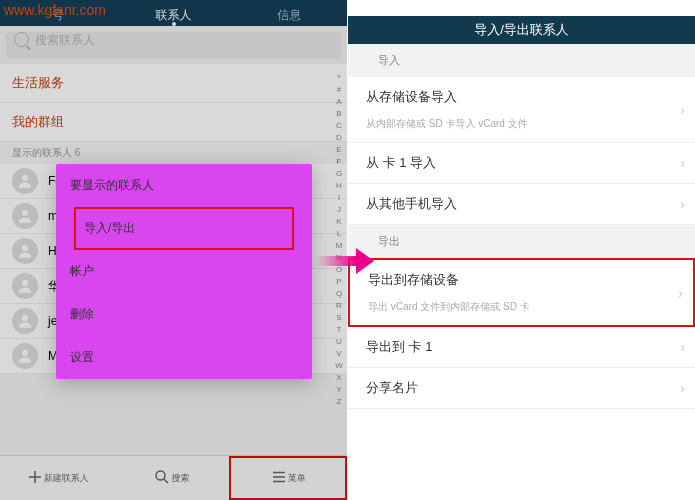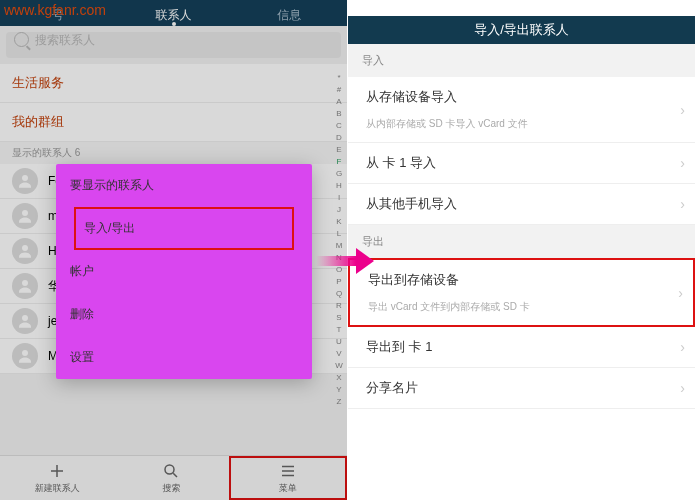--- a/index.html
+++ b/index.html
@@ -15,28 +15,28 @@
 .si{width:13px;height:13px;border:1.5px solid #b8b8b8;border-radius:50%;position:relative;margin-right:6px}
 .si:after{content:"";position:absolute;width:5px;height:1.5px;background:#b8b8b8;bottom:-2px;right:-3px;transform:rotate(45deg)}
 .section{padding:10px 12px;background:#fff;color:#c2410c;font-size:13px;border-bottom:1px solid #eee}
 .gray-bar{padding:4px 12px;background:#f6f6f6;color:#999;font-size:10px}
 .contact{display:flex;align-items:center;height:34px;background:#fff;border-bottom:1px solid #eee;padding:0 12px}
 .avatar{width:26px;height:26px;border-radius:50%;background:#ddd;margin-right:10px;display:flex;align-items:center;justify-content:center}
 .avatar svg{width:18px;height:18px;fill:#fff}
 .alpha{position:absolute;right:2px;top:72px;width:12px;display:flex;flex-direction:column;align-items:center;color:#888;font-size:8px;line-height:12px}
 .alpha .hl{color:#2a9d5e}
 .bottom{position:absolute;bottom:0;left:0;width:347px;height:44px;background:#f8f8f8;display:flex;border-top:1px solid #ddd}
-.bbtn{flex:1;display:flex;flex-direction:column;align-items:center;justify-content:center;color:#666;font-size:9px}
+.bbtn{flex:1;display:flex;flex-direction:row;align-items:center;justify-content:center;color:#666;font-size:9px}
 .bbtn .ic{width:18px;height:18px;margin-bottom:2px}
 .popup{position:absolute;left:56px;top:164px;width:256px;background:#d946ef;box-shadow:0 4px 20px rgba(0,0,0,.25);border-radius:2px}
 .prow{padding:13px 14px;font-size:12px;color:#333}
 .hl-box{border:2px solid #d11;margin:0 18px}
 .hl-box .prow{padding:11px 8px}
 .r-header{height:28px;background:#123a4f;color:#fff;display:flex;align-items:center;justify-content:center;font-size:13px}
-.r-sec{padding:9px 14px;background:#f2f2f2;color:#888;font-size:11px}
+.r-sec{padding:9px 30px;background:#f2f2f2;color:#888;font-size:11px}
 .r-row{padding:11px 18px;background:#fff;border-bottom:1px solid #eee;position:relative}
 .r-row .t{color:#333;font-size:13px}
 .r-row .s{color:#aaa;font-size:10px;margin-top:11px}
 .r-row .chev{position:absolute;right:10px;top:50%;transform:translateY(-50%);color:#ccc;font-size:14px}
 .r-hl{border:2px solid #d11}
 .arrow{position:absolute;left:316px;top:248px;width:58px;height:26px}
 .arrow .shaft{position:absolute;left:0;top:8px;width:40px;height:10px;background:linear-gradient(to right,rgba(236,0,140,0)0%,#ec008c 100%)}
 .arrow .head{position:absolute;right:0;top:0;width:0;height:0;border-left:18px solid #ec008c;border-top:13px solid transparent;border-bottom:13px solid transparent}
 .menu-box{border:2px solid #d11}
 </style>

